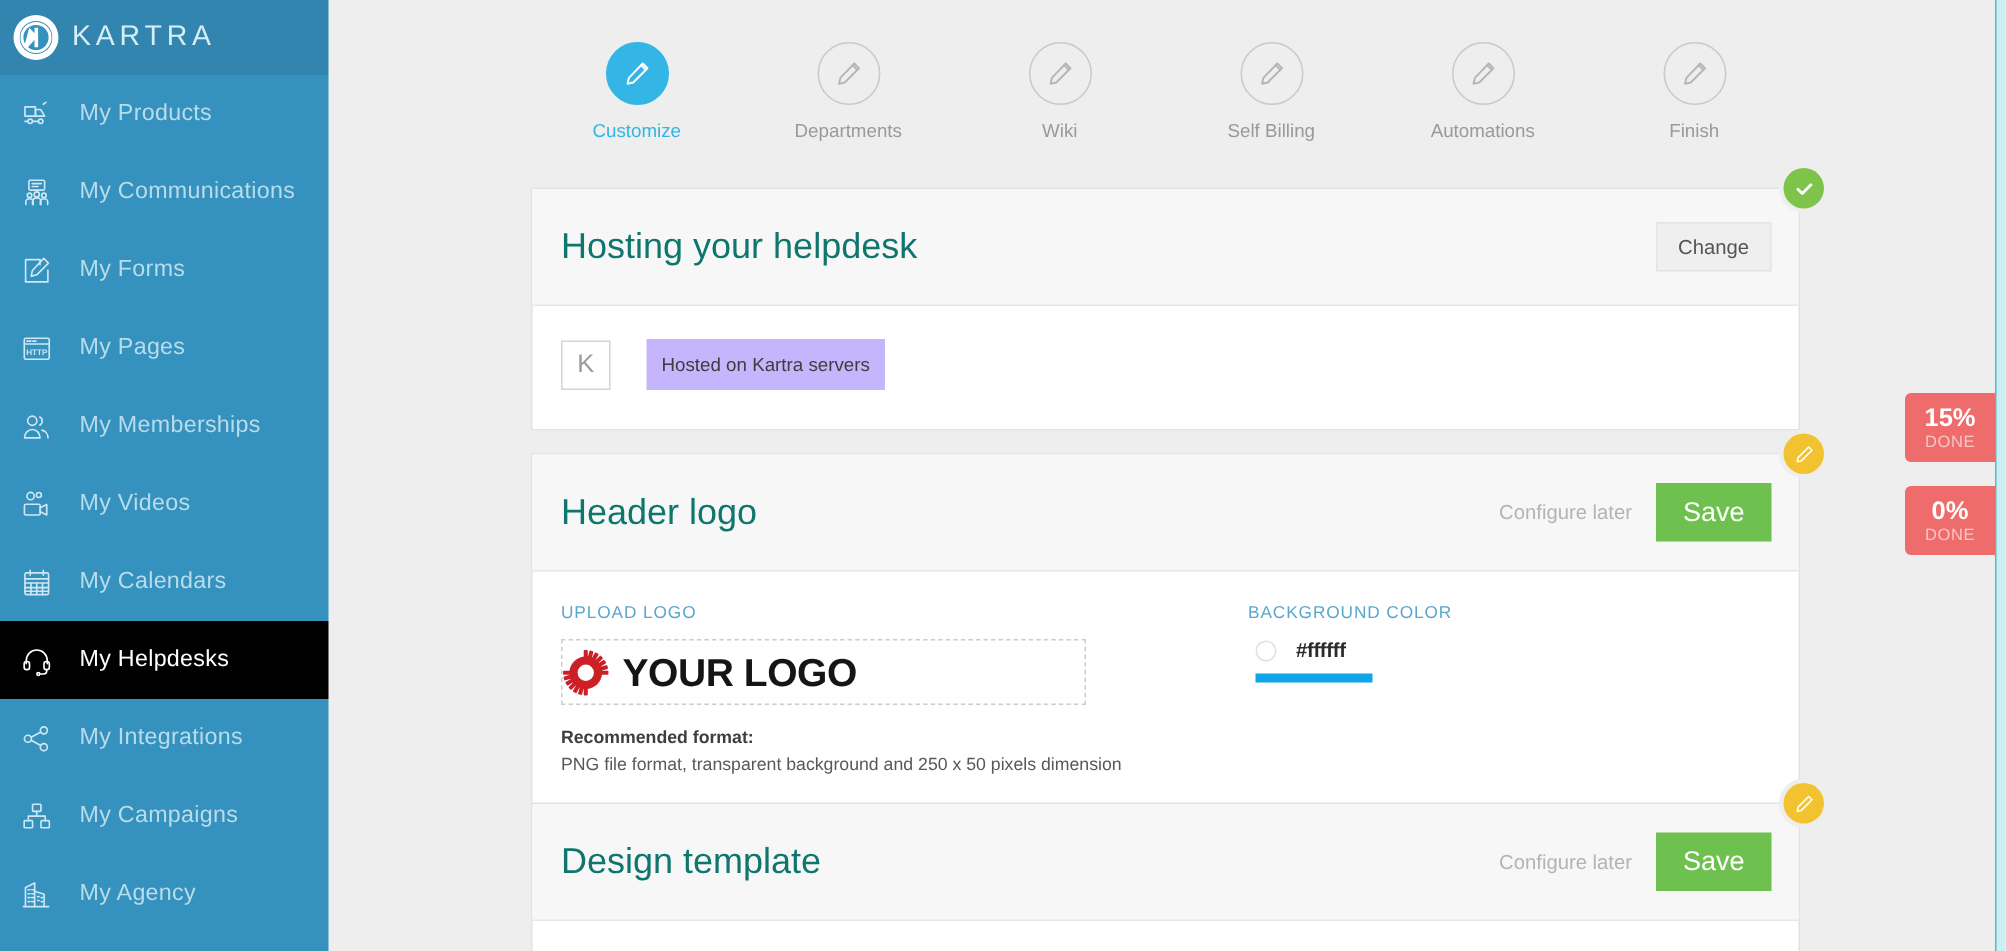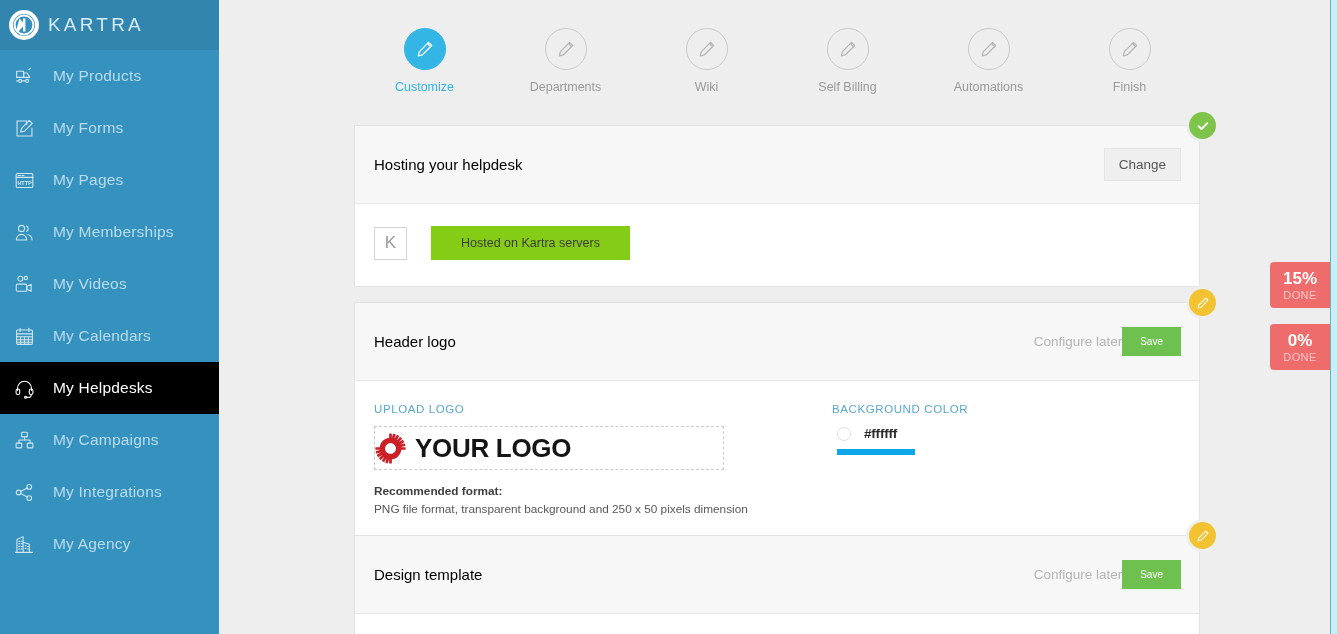--- a/index.html
+++ b/index.html
@@ -138,45 +138,46 @@
   }
   .card-head {
     height: 78px;
     background: #f7f7f7;
     border-bottom: 1px solid #e7e7e7;
     display: flex; align-items: center;
     padding: 0 18px 0 19px;
     position: relative;
   }
   .card-title {
-    font-size: 15px;
-    color: #000000;
+    font-size: 24px;
+    color: #0f766e;
     font-weight: 400;
   }
   .head-actions {
     margin-left: auto;
     display: flex; align-items: center;
   }
   .btn-change {
     background: #efefef;
     border: 1px solid #e4e4e4;
     color: #555555;
     font-size: 13.5px;
     padding: 8px 14px;
     cursor: pointer;
   }
   .configure-later {
     color: #b4b4b4;
     font-size: 13.5px;
+    margin-right: 16px;
     cursor: pointer;
   }
   .btn-save {
     background: #6fc14f;
     color: #ffffff;
-    font-size: 10px;
+    font-size: 18px;
     padding: 9px 18px;
     border: none;
     cursor: pointer;
   }
   .badge {
     position: absolute;
     right: -17px; top: -14px;
     width: 27px; height: 27px;
     border-radius: 50%;
     display: flex; align-items: center; justify-content: center;
@@ -193,24 +194,24 @@
   .k-box {
     width: 33px; height: 33px;
     border: 1px solid #d4d4d4;
     display: flex; align-items: center; justify-content: center;
     color: #9b9b9b;
     font-size: 17px;
     background: #ffffff;
   }
   .host-pill {
     margin-left: 24px;
-    background: #84cc16;
+    background: #c4b5fd;
     color: #3d3d3d;
     font-size: 12.5px;
-    padding: 10px 30px;
+    padding: 10px 10px;
   }
 
   
   .logo-grid { display: flex; }
   .col-left { width: 458px; }
   .col-right { width: 340px; }
   .field-label {
     color: #5aa7cc;
     font-size: 11.5px;
     letter-spacing: .6px;
@@ -317,20 +318,35 @@
             <circle cx="15" cy="17" r="1.7"></circle>
             <path d="M17 4l2-1.5"></path>
             <path d="M3 17h2M9 17h4"></path>
           </svg>
         </span>
         <span class="nav-label">My Products</span>
       </div>
       <div class="nav-item">
         <span class="nav-icon">
           <svg width="21" height="21" viewBox="0 0 24 24" fill="none" stroke="currentColor" stroke-width="1.25" stroke-linecap="round" stroke-linejoin="round">
+            <rect x="6" y="2.5" width="12" height="7.5" rx="1"></rect>
+            <path d="M8.5 5h7M8.5 7.2h4.5"></path>
+            <circle cx="6.5" cy="14" r="1.7"></circle>
+            <circle cx="12" cy="13.3" r="2"></circle>
+            <circle cx="17.5" cy="14" r="1.7"></circle>
+            <path d="M3.7 21v-2.4c0-1 1.2-2 2.8-2s2.8 1 2.8 2V21"></path>
+            <path d="M8.8 21v-2.8c0-1.2 1.5-2.3 3.2-2.3s3.2 1.1 3.2 2.3V21"></path>
+            <path d="M14.7 21v-2.4c0-1 1.2-2 2.8-2s2.8 1 2.8 2V21"></path>
+          </svg>
+        </span>
+        <span class="nav-label">My Communications</span>
+      </div>
+      <div class="nav-item">
+        <span class="nav-icon">
+          <svg width="21" height="21" viewBox="0 0 24 24" fill="none" stroke="currentColor" stroke-width="1.25" stroke-linecap="round" stroke-linejoin="round">
             <path d="M3.5 3.5h11v4M3.5 3.5v17h17v-9"></path>
             <path d="M17.3 2.6l3.6 3.6L12 15.1l-4.3 1 1-4.3z"></path>
           </svg>
         </span>
         <span class="nav-label">My Forms</span>
       </div>
       <div class="nav-item">
         <span class="nav-icon">
           <svg width="21" height="21" viewBox="0 0 24 24" fill="none" stroke="currentColor" stroke-width="1.25" stroke-linecap="round" stroke-linejoin="round">
             <rect x="2.5" y="4" width="19" height="16" rx="1.2"></rect>
@@ -383,39 +399,39 @@
             <rect x="17.5" y="12.6" width="4.1" height="6.2" rx="1.8"></rect>
             <path d="M19.6 18.8v1.1a2.2 2.2 0 0 1-2.2 2.2h-3"></path>
             <circle cx="13.2" cy="22.1" r="1.1"></circle>
           </svg>
         </span>
         <span class="nav-label">My Helpdesks</span>
       </div>
       <div class="nav-item">
         <span class="nav-icon">
           <svg width="21" height="21" viewBox="0 0 24 24" fill="none" stroke="currentColor" stroke-width="1.25" stroke-linecap="round" stroke-linejoin="round">
+            <circle cx="17.4" cy="5.6" r="2.7"></circle>
+            <circle cx="5.3" cy="12" r="2.7"></circle>
+            <circle cx="17.4" cy="18.4" r="2.7"></circle>
+            <path d="M7.7 10.8l7.4-3.9M7.7 13.2l7.4 3.9"></path>
+          </svg>
+        </span>
+        <span class="nav-label">My Integrations</span>
+      </div>
+      <div class="nav-item">
+        <span class="nav-icon">
+          <svg width="21" height="21" viewBox="0 0 24 24" fill="none" stroke="currentColor" stroke-width="1.25" stroke-linecap="round" stroke-linejoin="round">
             <rect x="8.8" y="2.5" width="6.4" height="5.4" rx="0.6"></rect>
             <rect x="2.4" y="15" width="6.4" height="5.4" rx="0.6"></rect>
             <rect x="15.2" y="15" width="6.4" height="5.4" rx="0.6"></rect>
             <path d="M12 7.9v3.6"></path>
             <path d="M5.6 15v-3.5h12.8V15"></path>
           </svg>
         </span>
         <span class="nav-label">My Campaigns</span>
-      </div>
-      <div class="nav-item">
-        <span class="nav-icon">
-          <svg width="21" height="21" viewBox="0 0 24 24" fill="none" stroke="currentColor" stroke-width="1.25" stroke-linecap="round" stroke-linejoin="round">
-            <circle cx="17.4" cy="5.6" r="2.7"></circle>
-            <circle cx="5.3" cy="12" r="2.7"></circle>
-            <circle cx="17.4" cy="18.4" r="2.7"></circle>
-            <path d="M7.7 10.8l7.4-3.9M7.7 13.2l7.4 3.9"></path>
-          </svg>
-        </span>
-        <span class="nav-label">My Integrations</span>
       </div>
       <div class="nav-item">
         <span class="nav-icon">
           <svg width="21" height="21" viewBox="0 0 24 24" fill="none" stroke="currentColor" stroke-width="1.25" stroke-linecap="round" stroke-linejoin="round">
             <path d="M3.4 21V6.4l7-3.4V21"></path>
             <path d="M10.4 9.4l7.2 2.2V21"></path>
             <path d="M1.8 21h19.4"></path>
             <path d="M5.4 8.2h1.4M8.2 8.2h1.4M5.4 11.2h1.4M8.2 11.2h1.4M5.4 14.2h1.4M8.2 14.2h1.4M5.4 17.2h1.4M8.2 17.2h1.4"></path>
             <path d="M12.6 13.4h1.2M15.4 14.2h1.2M12.6 16.4h1.2M15.4 17.2h1.2"></path>
           </svg>

